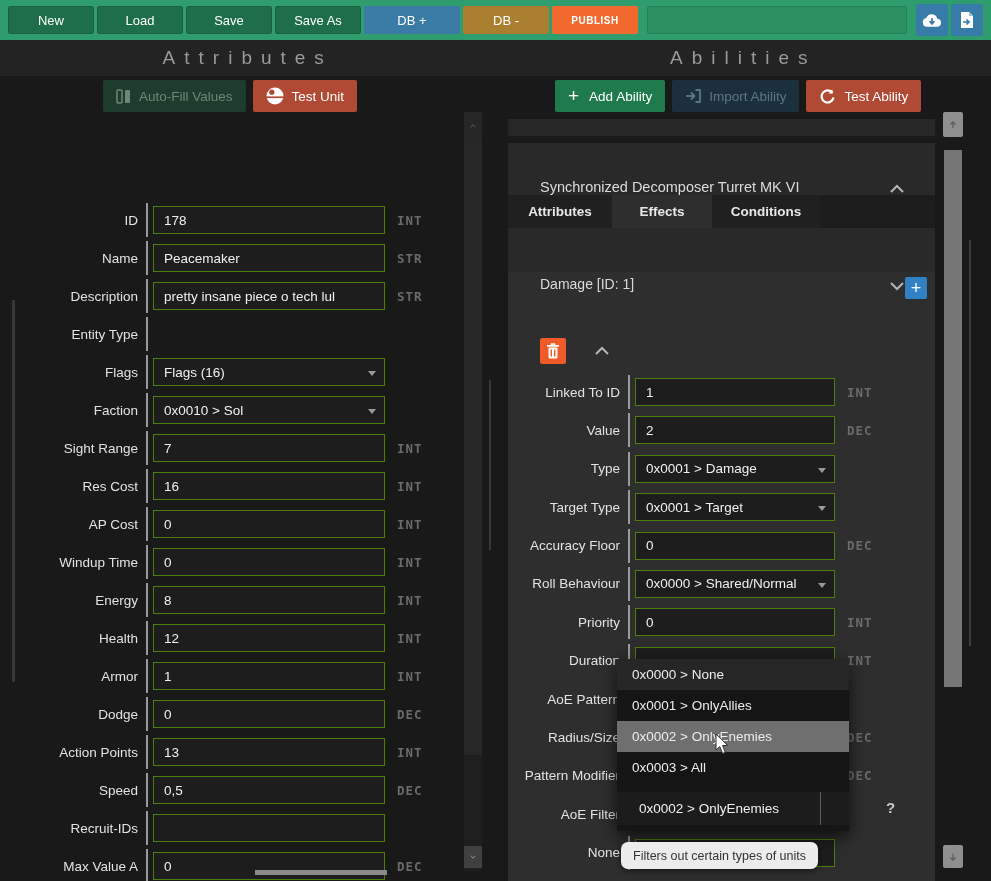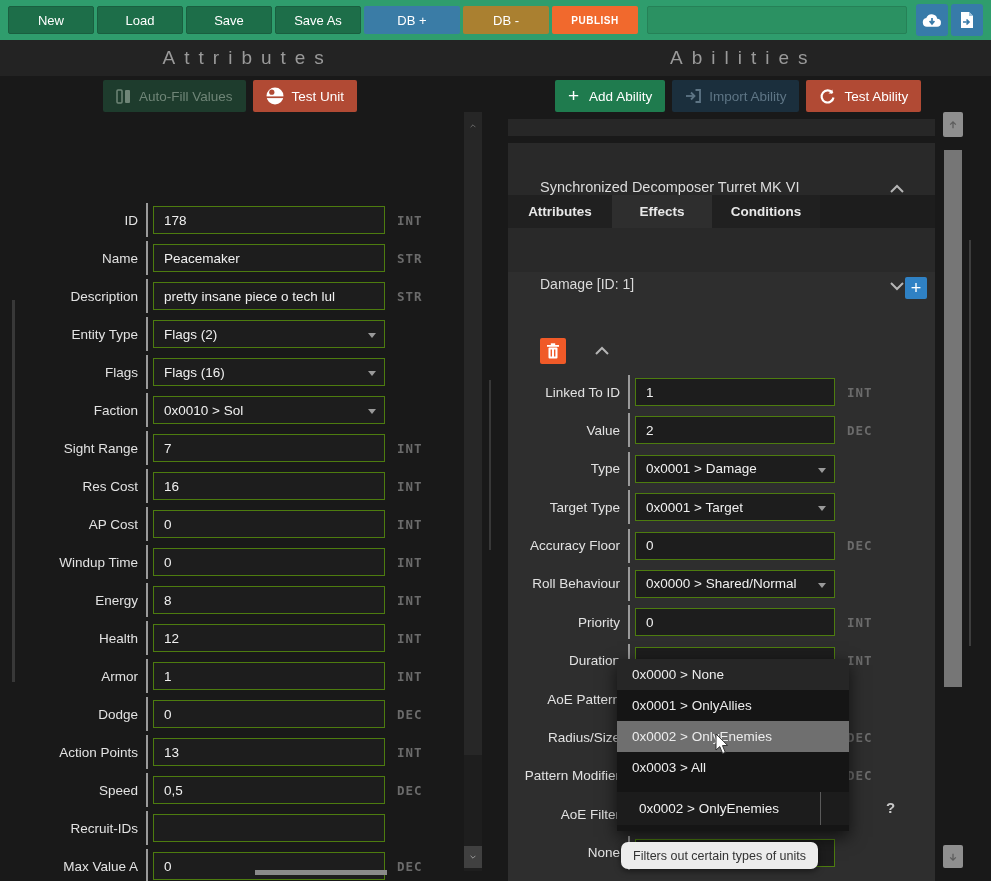--- a/index.html
+++ b/index.html
@@ -201,24 +201,20 @@
     <span class="sep"></span>
     <div class="inp">
       <span class="val">pretty insane piece o tech lul</span>
 
     </div>
     <span class="typ">STR</span>
   </div>
     <div class="row">
     <span class="lbl">Entity Type</span>
     <span class="sep"></span>
-    <div class="inp">
-      <span class="val">Flags (2)</span>
-      <span class="caret"></span>
-    </div>
     <span class="typ"></span>
   </div>
     <div class="row">
     <span class="lbl">Flags</span>
     <span class="sep"></span>
     <div class="inp">
       <span class="val">Flags (16)</span>
       <span class="caret"></span>
     </div>
     <span class="typ"></span>

